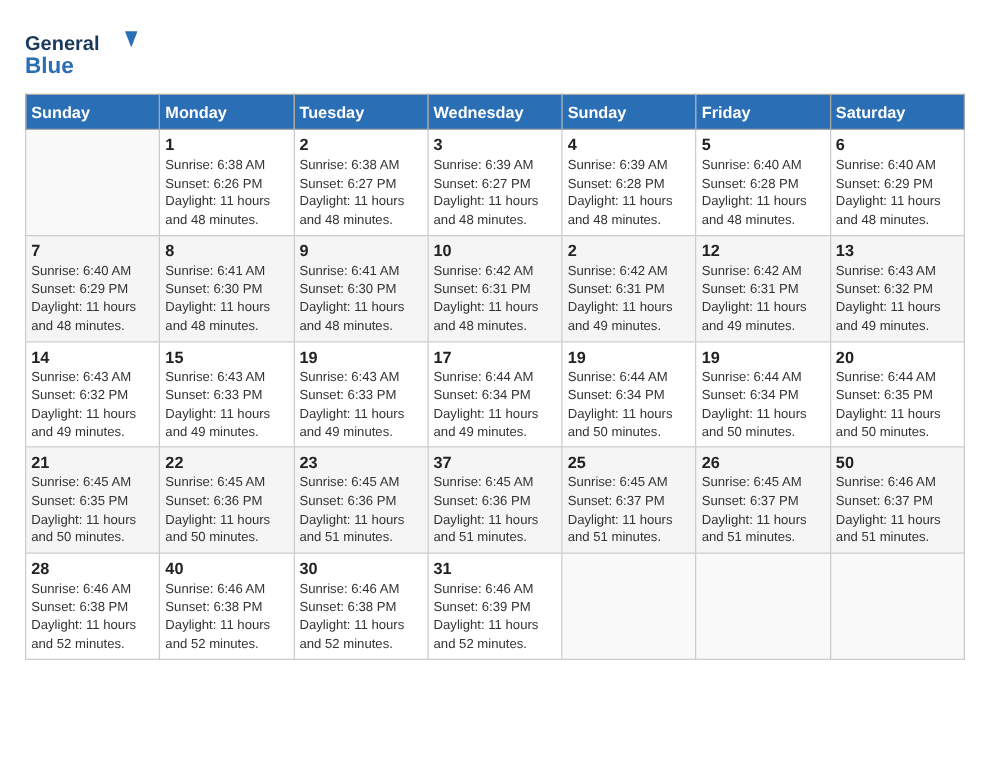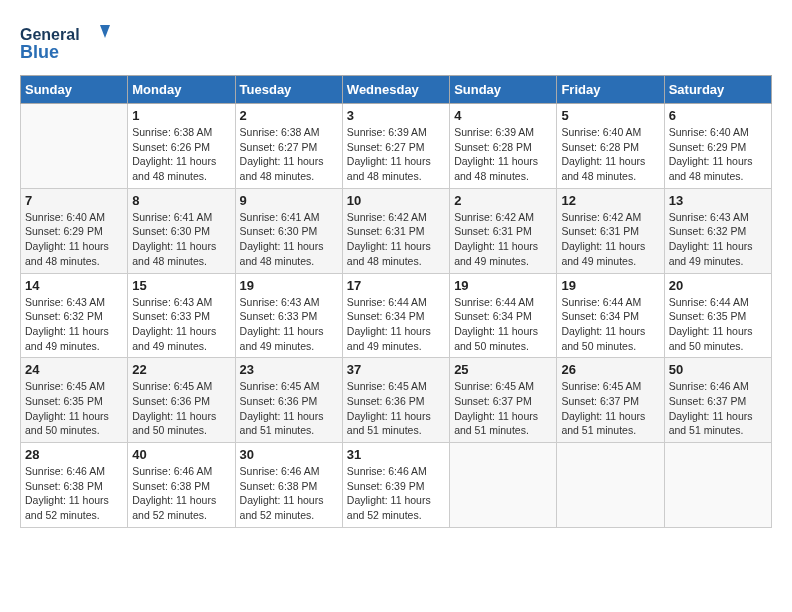--- a/index.html
+++ b/index.html
@@ -247,21 +247,21 @@
         <td>
           <span class="day-number">20</span>
           <div class="day-info" style="white-space: pre-line;">Sunrise: 6:44 AM
 Sunset: 6:35 PM
 Daylight: 11 hours
 and 50 minutes.</div>
         </td>
       </tr>
       <tr>
         <td>
-          <span class="day-number">24</span>
+          <span class="day-number">21</span>
           <div class="day-info" style="white-space: pre-line;">Sunrise: 6:45 AM
 Sunset: 6:35 PM
 Daylight: 11 hours
 and 50 minutes.</div>
         </td>
         <td>
           <span class="day-number">22</span>
           <div class="day-info" style="white-space: pre-line;">Sunrise: 6:45 AM
 Sunset: 6:36 PM
 Daylight: 11 hours

